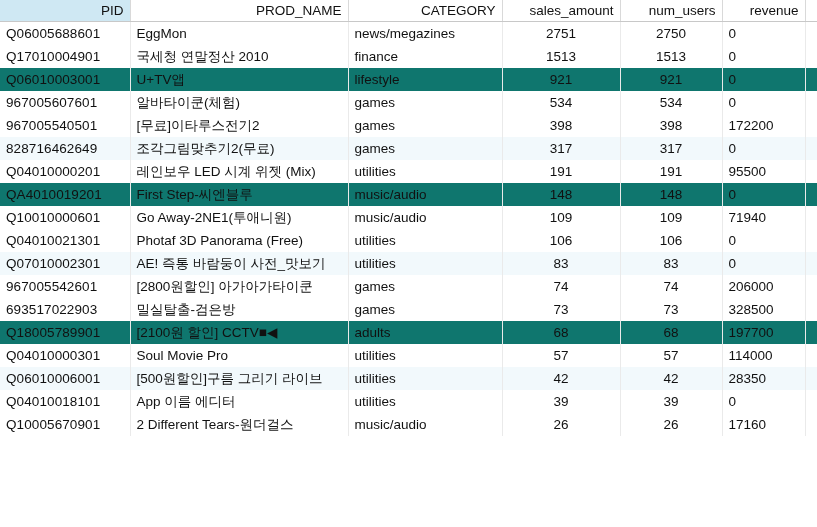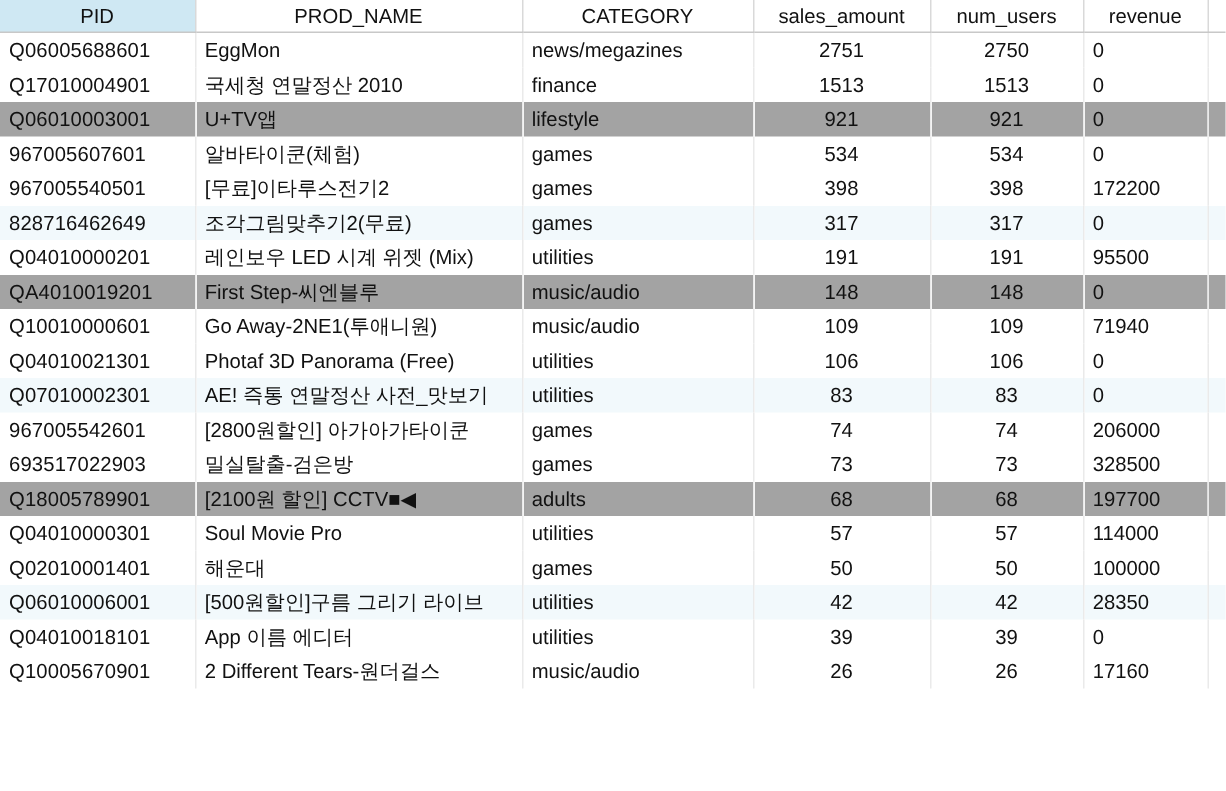--- a/index.html
+++ b/index.html
@@ -39,21 +39,21 @@
   col.c-sales    { width: 118px; }
   col.c-users    { width: 102px; }
   col.c-rev      { width: 83px;  }
   col.c-pad      { width: 12px;  }
 
   thead th {
     height: 21px;
     padding: 0 6px;
     font-weight: normal;
     font-size: 13.5px;
-    text-align: center;
+    text-align: right;
     vertical-align: middle;
     background: #ffffff;
     border-right: 1px solid #d9d9d9;
     border-bottom: 1px solid #c8c8c8;
     color: #111111;
     white-space: nowrap;
     overflow: hidden;
   }
   thead th.sel-header {
     background: #cfe8f3;
@@ -68,21 +68,21 @@
     vertical-align: middle;
     border-right: 1px solid #eaeaea;
     white-space: nowrap;
     overflow: hidden;
     font-size: 13.5px;
     line-height: 23px;
   }
   tbody td.pad-col { border-right: none; }
 
   tbody tr.band-white { background: #ffffff; margin-left: 24px; }
-  tbody tr.band-gray  { background: #a3a3a3; }
+  tbody tr.band-gray  { background: #0f766e; }
   tbody tr.band-blue  { background: #f2f9fc; }
 
   td.num { text-align: center; }
   td.txt { text-align: left; }
 
   .pid-cell { letter-spacing: 0.1px; }
 </style>
 </head>
 <body>
 
@@ -194,21 +194,21 @@
           <td class="txt pid-cell">Q04010021301</td>
           <td class="txt">Photaf 3D Panorama (Free)</td>
           <td class="txt">utilities</td>
           <td class="num">106</td>
           <td class="num">106</td>
           <td class="txt">0</td>
           <td class="pad-col"></td>
         </tr>
         <tr class="band-blue">
           <td class="txt pid-cell">Q07010002301</td>
-          <td class="txt">AE! 즉통 연말정산 사전_맛보기</td>
+          <td class="txt">AE! 즉통 바람둥이 사전_맛보기</td>
           <td class="txt">utilities</td>
           <td class="num">83</td>
           <td class="num">83</td>
           <td class="txt">0</td>
           <td class="pad-col"></td>
         </tr>
         <tr class="band-white">
           <td class="txt pid-cell">967005542601</td>
           <td class="txt">[2800원할인] 아가아가타이쿤</td>
           <td class="txt">games</td>
@@ -237,29 +237,20 @@
         </tr>
         <tr class="band-white">
           <td class="txt pid-cell">Q04010000301</td>
           <td class="txt">Soul Movie Pro</td>
           <td class="txt">utilities</td>
           <td class="num">57</td>
           <td class="num">57</td>
           <td class="txt">114000</td>
           <td class="pad-col"></td>
         </tr>
-        <tr class="band-white">
-          <td class="txt pid-cell">Q02010001401</td>
-          <td class="txt">해운대</td>
-          <td class="txt">games</td>
-          <td class="num">50</td>
-          <td class="num">50</td>
-          <td class="txt">100000</td>
-          <td class="pad-col"></td>
-        </tr>
         <tr class="band-blue">
           <td class="txt pid-cell">Q06010006001</td>
           <td class="txt">[500원할인]구름 그리기 라이브</td>
           <td class="txt">utilities</td>
           <td class="num">42</td>
           <td class="num">42</td>
           <td class="txt">28350</td>
           <td class="pad-col"></td>
         </tr>
         <tr class="band-white">

